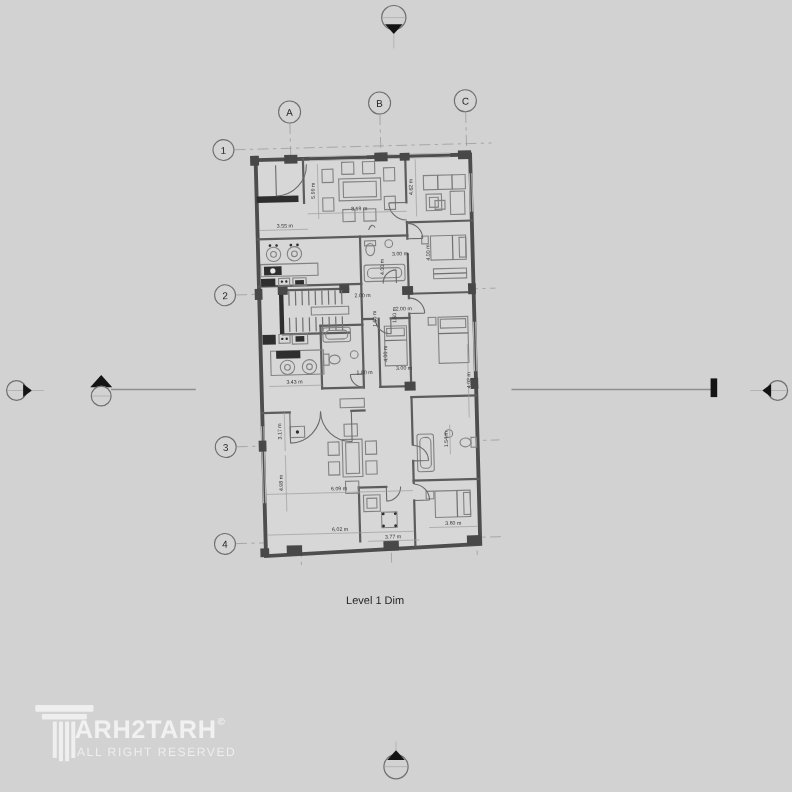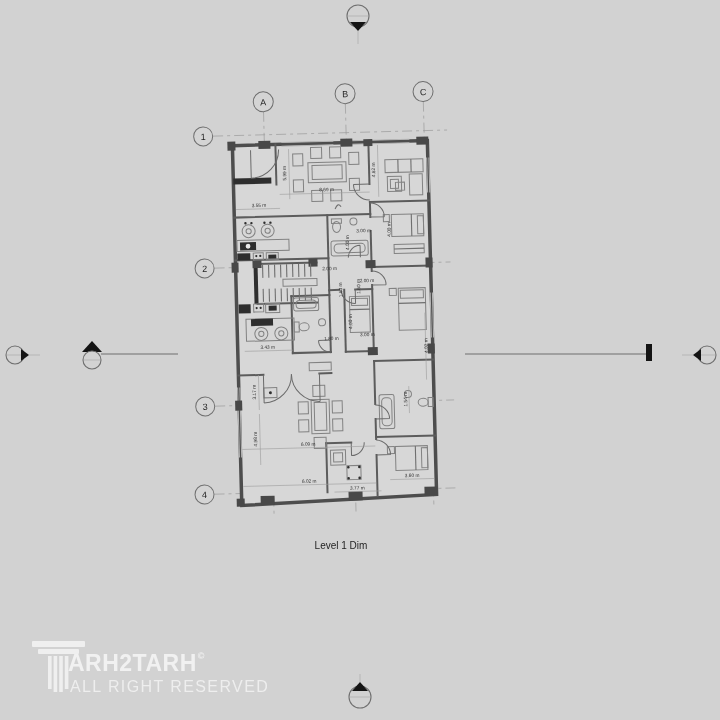--- a/index.html
+++ b/index.html
@@ -27,21 +27,21 @@
   .markin {stroke:#a5a5a5;stroke-width:0.6;}
   .tri    {fill:#141414;stroke:none;}
   .secline{stroke:#8f8f8f;stroke-width:1.4;}
 
   
   .watermark{position:absolute;left:32px;top:641px;width:170px;height:54px;}
   .wm-icon{position:absolute;left:0;top:0;opacity:.92;}
   .wm-brand{position:absolute;left:36px;top:9px;font-size:23px;font-weight:bold;
     color:#f4f4f4;letter-spacing:.5px;opacity:.93;white-space:nowrap;}
   .wm-copy{font-size:9px;vertical-align:12px;margin-left:1px;}
-  .wm-tagline{position:absolute;left:38px;top:37px;font-size:16px;letter-spacing:1.4px;
+  .wm-tagline{position:absolute;left:38px;top:37px;font-size:11px;letter-spacing:1.4px;
     color:rgba(250,250,250,.68);white-space:nowrap;}
 </style>
 </head>
 <body>
 
 <div class="canvas">
 <svg width="720" height="720" viewBox="0 0 720 720">
 
   <g>
     <circle class="mark" cx="358" cy="16" r="11"></circle>

